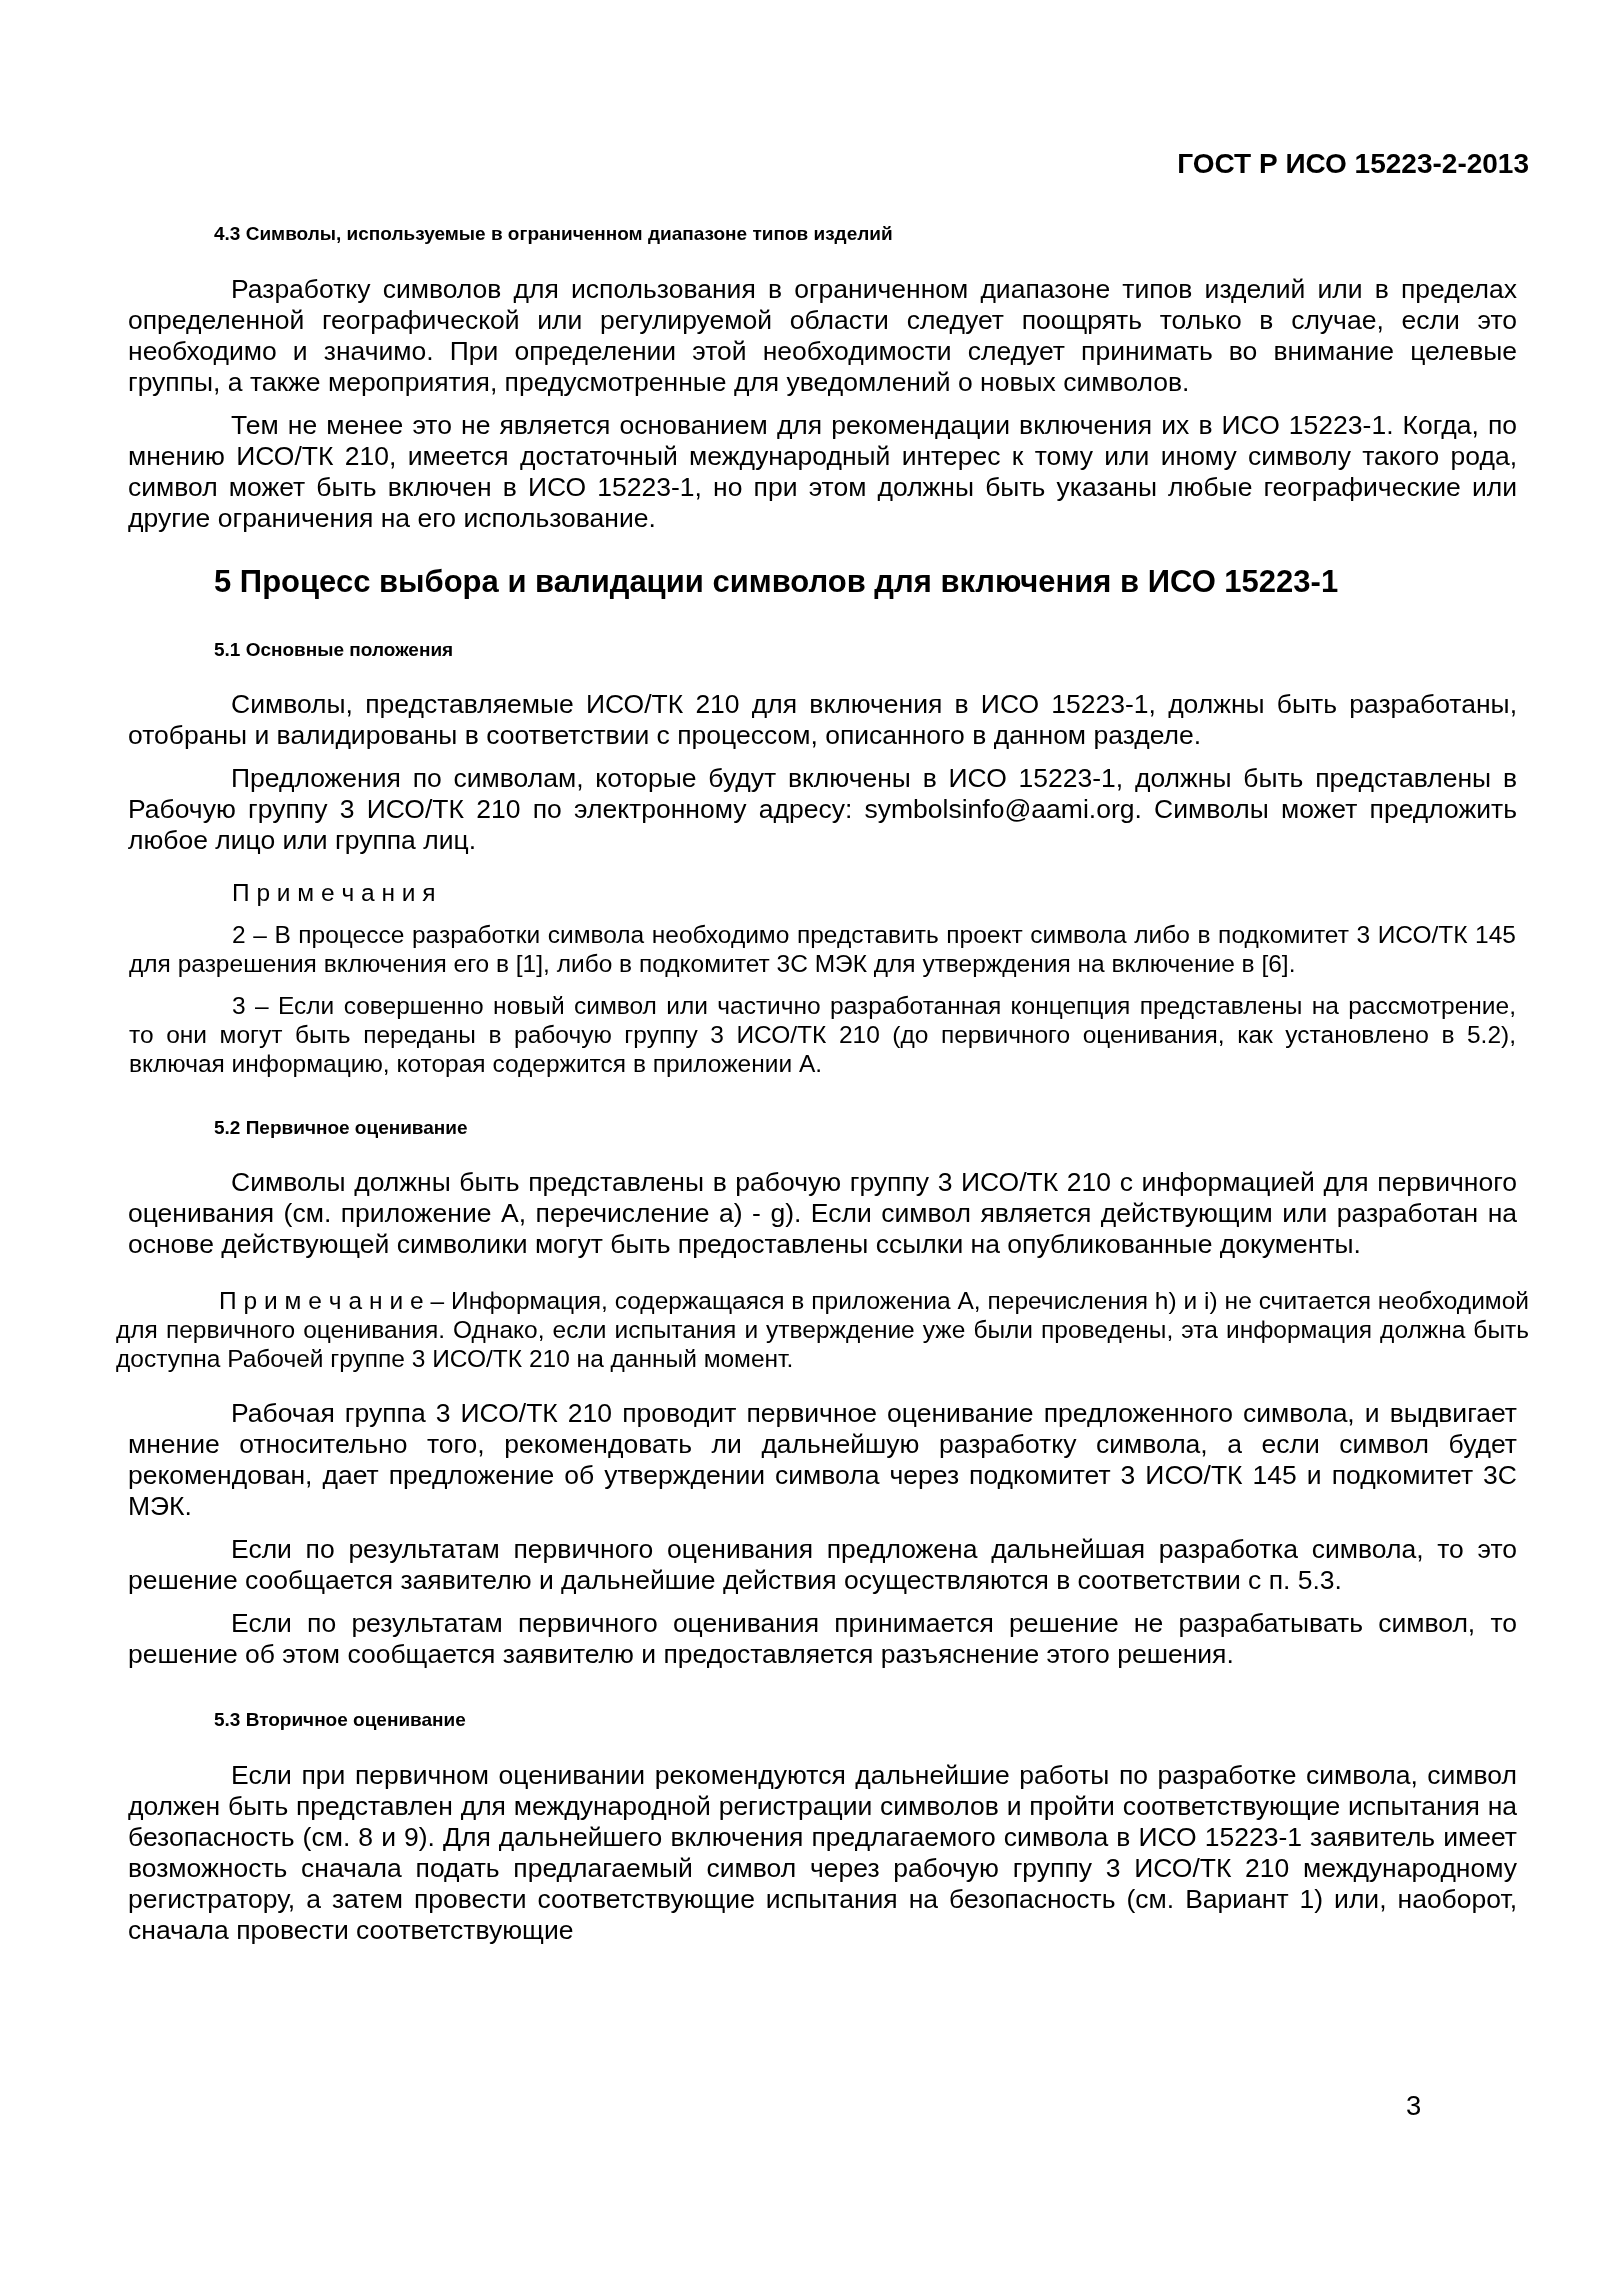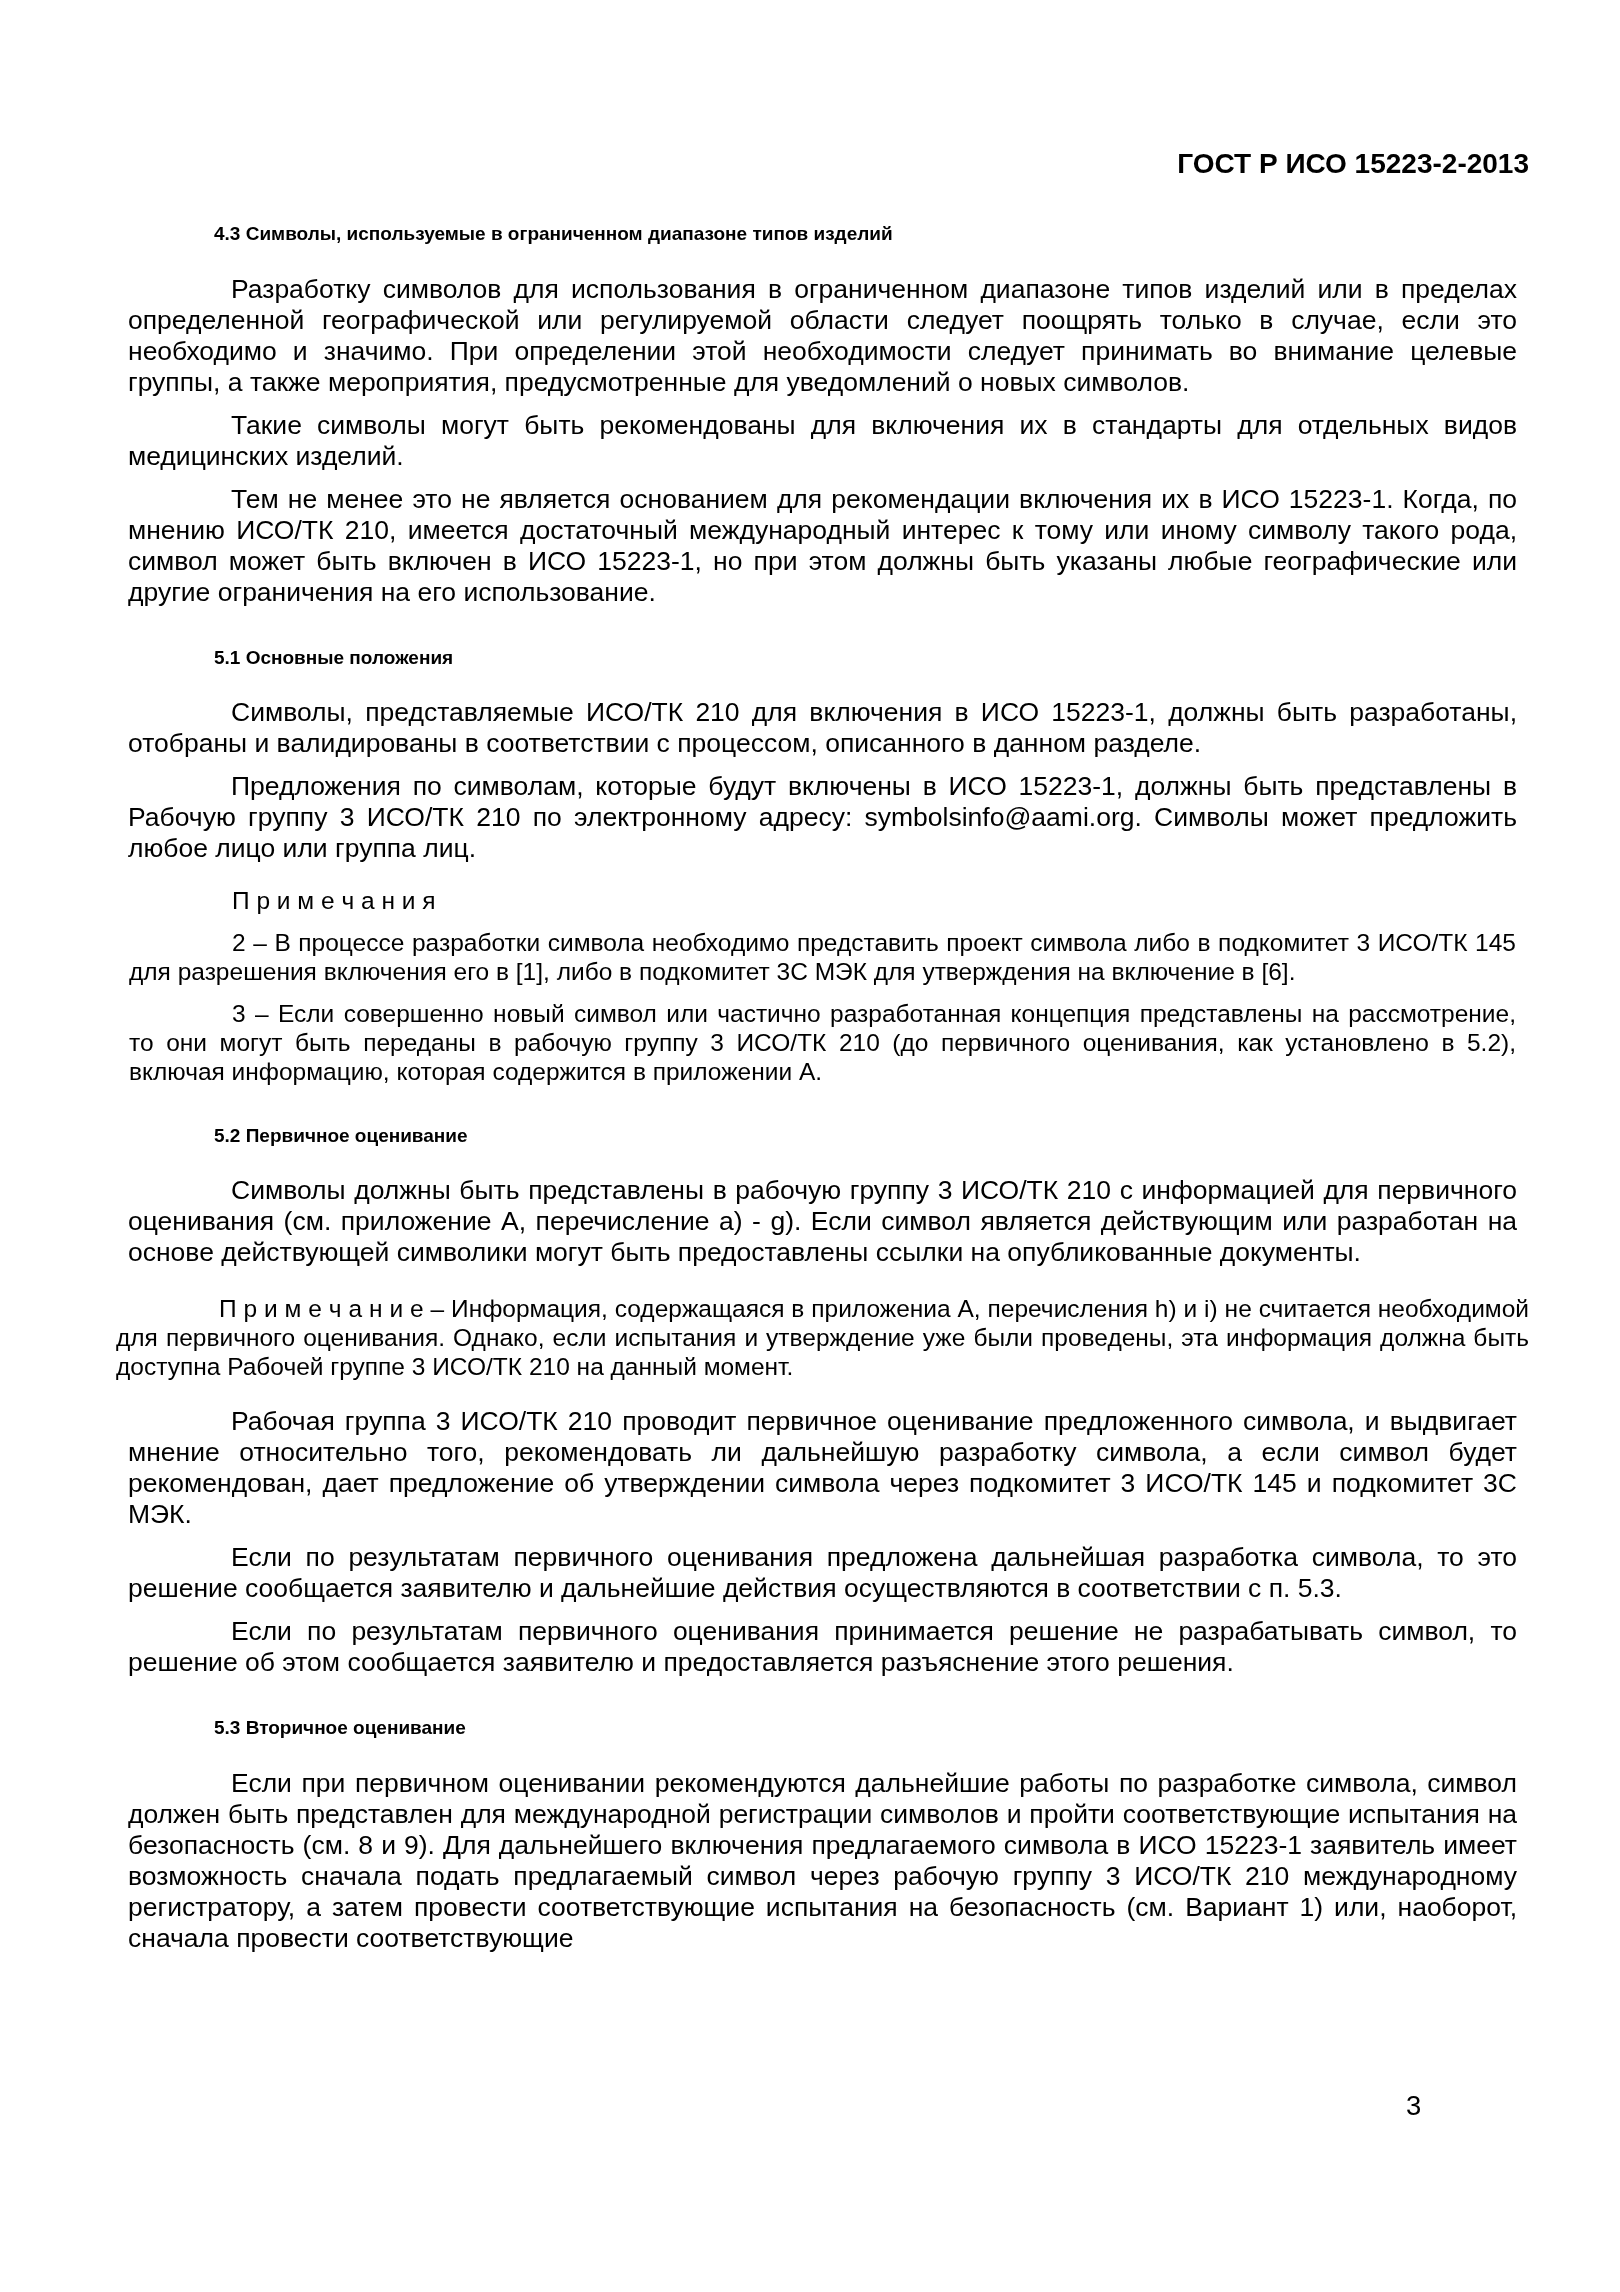--- a/index.html
+++ b/index.html
@@ -72,23 +72,23 @@
 </head>
 <body>
 
 <div class="page">
 
   <div class="doc-header">ГОСТ Р ИСО 15223-2-2013</div>
 
   <h2 class="sub first">4.3 Символы, используемые в ограниченном диапазоне типов изделий</h2>
 
   <p class="body">Разработку символов для использования в ограниченном диапазоне типов изделий или в пределах определенной географической или регулируемой области следует поощрять только в случае, если это необходимо и значимо. При определении этой необходимости следует принимать во внимание целевые группы, а также мероприятия, предусмотренные для уведомлений о новых символов.</p>
-  <p class="body">Такие символы могут быть рекомендованы для включения их в стандарты для отдельных видов медицинских изделий.</p>
   <p class="body">Тем не менее это не является основанием для рекомендации включения их в ИСО 15223-1. Когда, по мнению ИСО/ТК 210, имеется достаточный международный интерес к тому или иному символу такого рода, символ может быть включен в ИСО 15223-1, но при этом должны быть указаны любые географические или другие ограничения на его использование.</p>
 
+  <h1 class="sec">5 Процесс выбора и валидации символов для включения в ИСО 15223-1</h1>
 
   <h2 class="sub">5.1 Основные положения</h2>
 
   <p class="body">Символы, представляемые ИСО/ТК 210 для включения в ИСО 15223-1, должны быть разработаны, отобраны и валидированы в соответствии с процессом, описанного в данном разделе.</p>
   <p class="body">Предложения по символам, которые будут включены в ИСО 15223-1, должны быть представлены в Рабочую группу 3 ИСО/ТК 210 по электронному адресу: symbolsinfo@aami.org. Символы может предложить любое лицо или группа лиц.</p>
 
   <div class="notes">
     <p class="note">П р и м е ч а н и я</p>
     <p class="note">2 – В процессе разработки символа необходимо представить проект символа либо в подкомитет 3 ИСО/ТК 145 для разрешения включения его в [1], либо в подкомитет 3С МЭК для утверждения на включение в [6].</p>
     <p class="note">3 – Если совершенно новый символ или частично разработанная концепция представлены на рассмотрение, то они могут быть переданы в рабочую группу 3 ИСО/ТК 210 (до первичного оценивания, как установлено в 5.2), включая информацию, которая содержится в приложении А.</p>

